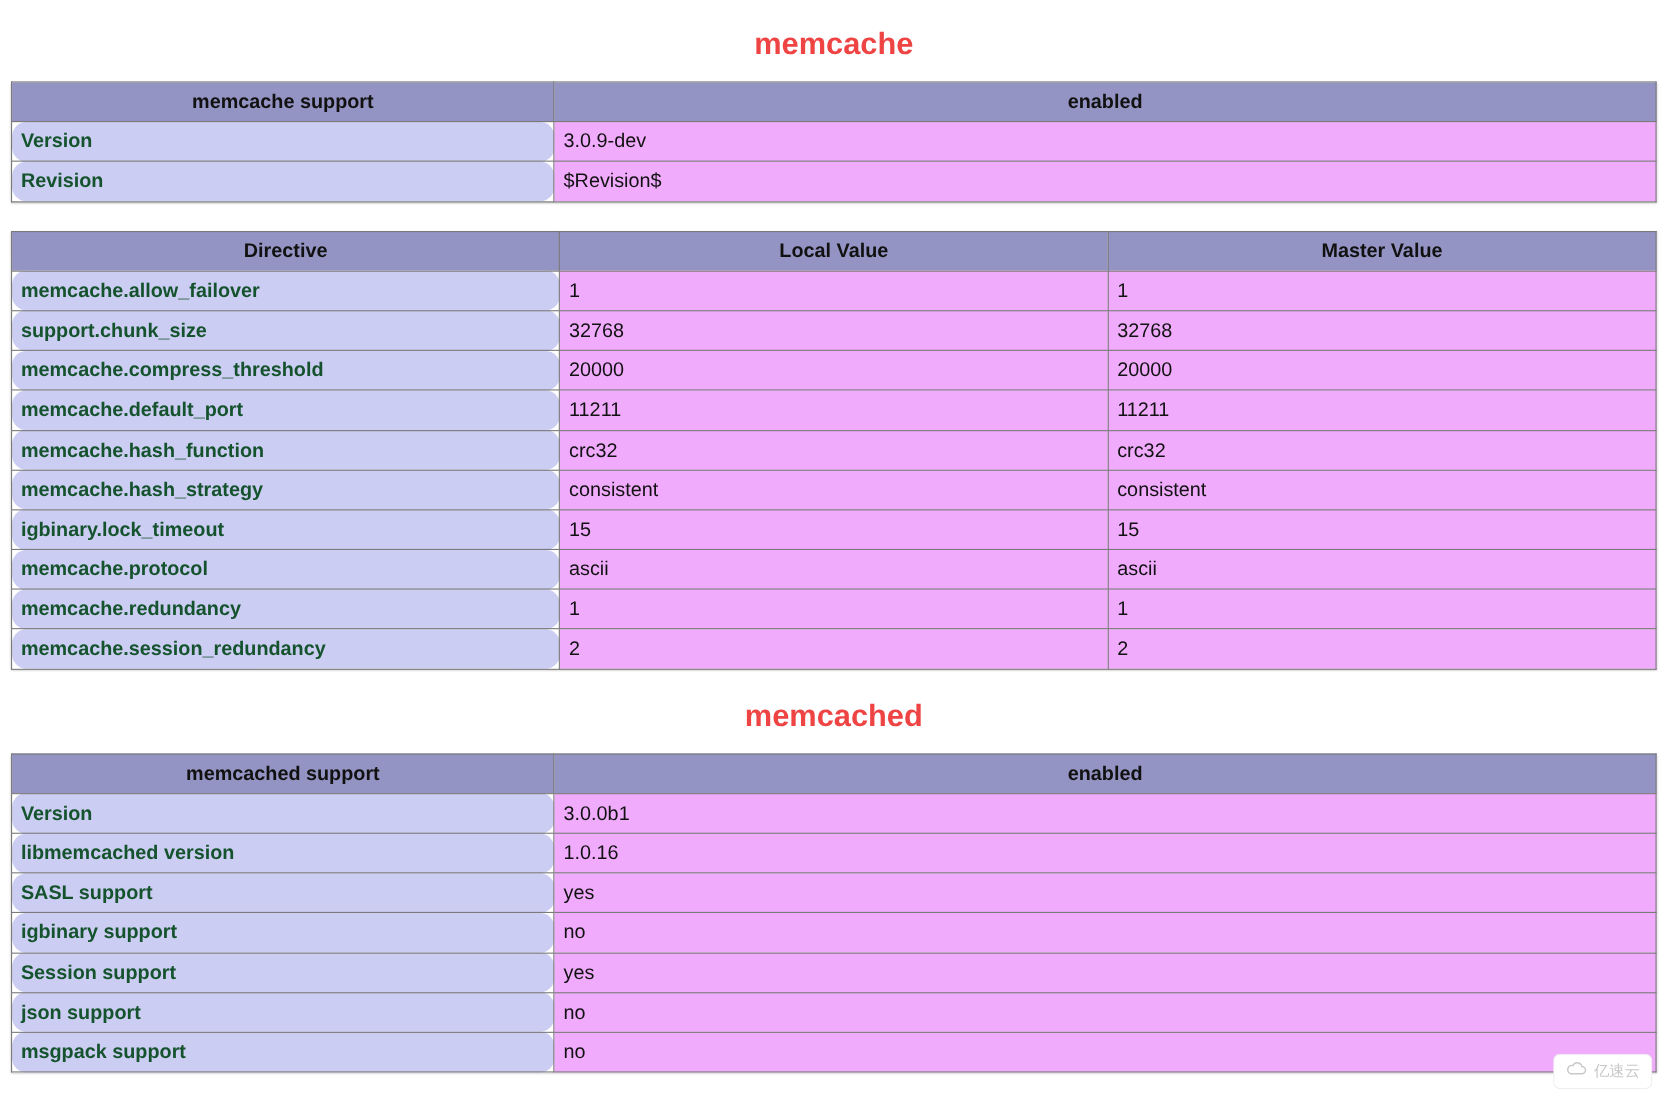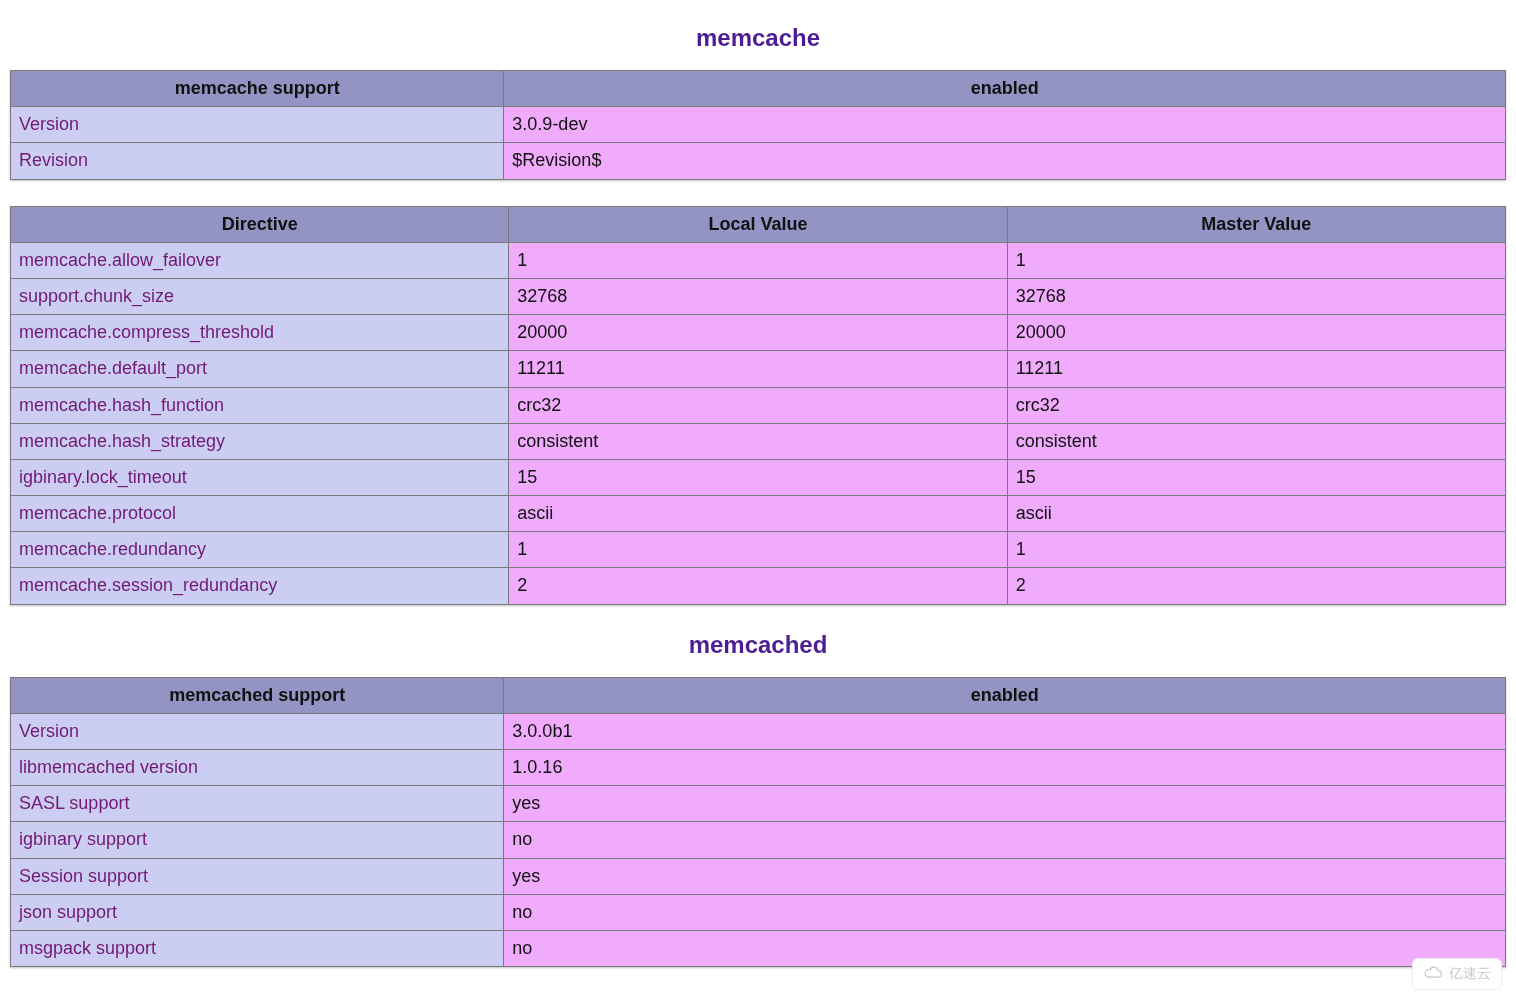--- a/index.html
+++ b/index.html
@@ -9,23 +9,23 @@
     }
     body {
       font-family: "Helvetica Neue", Helvetica, Arial, sans-serif;
       background: #ffffff;
       padding: 10px 10px 40px 10px;
       width: 1516px;
       color: #222;
     }
     h1 {
       text-align: center;
-      font-size: 24px;
+      font-size: 28px;
       font-weight: 700;
-      color: #4c1d95;
+      color: #ef4444;
       margin-top: 14px;
       margin-bottom: 18px;
     }
     table {
       width: 100%;
       border-collapse: collapse;
       margin-bottom: 26px;
       box-shadow: 0 1px 2px rgba(0,0,0,0.25);
     }
     th, td {
@@ -37,42 +37,43 @@
       line-height: 1.4;
     }
     th {
       background-color: #9494c4;
       color: #111;
       font-weight: 700;
       text-align: center;
     }
     td.e {
       background-color: #cccdf2;
-      font-weight: 400;
-      color: #701a75;
+      font-weight: 700;
+      color: #14532d;
+      border-radius: 13px;
     }
     td.v {
       background-color: #f0abfc;
       color: #111;
     }
     .col-narrow { width: 33%; text-align: center; }
     .col-wide   { width: 67%; }
     .col-three  { width: 33.33%; margin-top: 12px; }
     .watermark {
       position: fixed;
       right: 14px;
       bottom: 8px;
       font-size: 14px;
       color: #c8c8c8;
       background: #fff;
       padding: 6px 10px;
       border: 1px solid #eee;
       border-radius: 6px;
       display: flex;
-      align-items: flex-end;
+      align-items: flex-start;
       gap: 6px;
     }
     .watermark svg {
       width: 20px;
       height: 14px;
     }
   </style>
 </head>
 <body>
 

